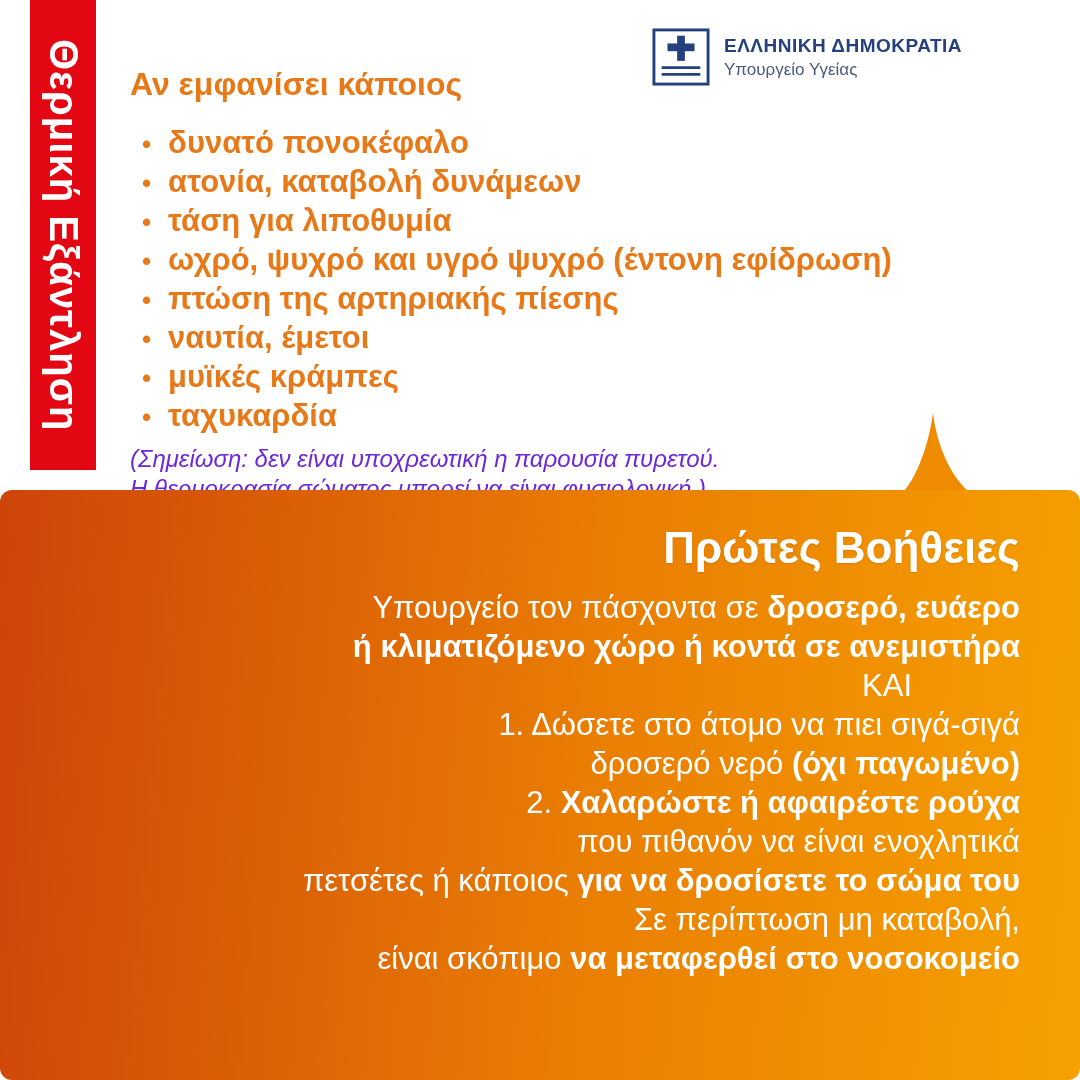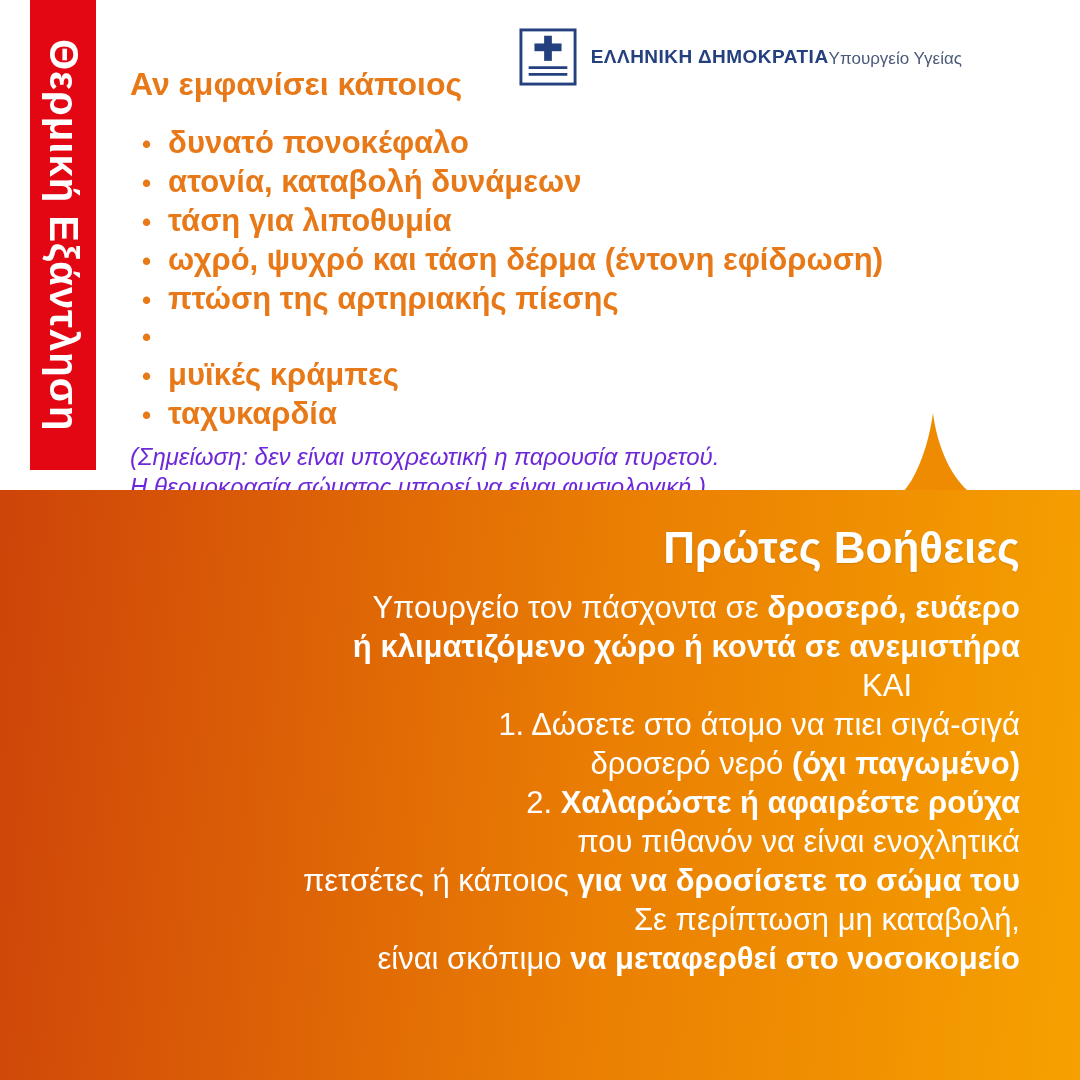--- a/index.html
+++ b/index.html
@@ -32,21 +32,21 @@
     white-space: nowrap;
   }
 
   
   .gov {
     position: absolute;
     top: 28px; right: 118px;
     display: flex; align-items: center; gap: 14px;
   }
   .emblem { width: 58px; height: 58px; display: block; }
-  .gov-text { display: flex; flex-direction: row; justify-content: space-between; }
+  .gov-text { display: flex; flex-direction: column; justify-content: space-between; }
   .gov-name { color: #24407e; font-weight: bold; font-size: 19px; letter-spacing: 0.5px; }
   .gov-dept { color: #4a5a7a; font-size: 17px; margin-top: 3px; }
 
   
   .symptoms { position: absolute; left: 130px; top: 58px; width: 910px; }
   .symptoms h1 {
     color: #e87918;
     font-size: 32px;
     font-weight: bold;
     line-height: 52px;
@@ -72,20 +72,21 @@
 
   
   .tail { position: absolute; left: 902px; top: 413px; width: 68px; height: 78px; }
 
   
   .bottom {
     position: absolute;
     left: 0; top: 490px;
     width: 1080px; height: 590px;
     background: linear-gradient(95deg, #ce4409 0%, #ea7e03 55%, #f6a100 100%);
+    border-radius: 12px;
   }
   .fa-wrap {
     position: absolute;
     right: 60px; top: 32px;
     width: 920px;
     text-align: right;
     color: #ffffff;
   }
   .fa-wrap h2 {
     font-size: 44px;
@@ -139,28 +140,29 @@
         <li>
           <span class="dot">•</span>
           <span>ατονία, καταβολή δυνάμεων</span>
         </li>
         <li>
           <span class="dot">•</span>
           <span>τάση για λιποθυμία</span>
         </li>
         <li>
           <span class="dot">•</span>
-          <span>ωχρό, ψυχρό και τάση δέρμα (έντονη εφίδρωση)</span>
+          <span>ωχρό, ψυχρό και υγρό ψυχρό (έντονη εφίδρωση)</span>
         </li>
         <li>
           <span class="dot">•</span>
           <span>πτώση της αρτηριακής πίεσης</span>
         </li>
         <li>
           <span class="dot">•</span>
+          <span>ναυτία, έμετοι</span>
         </li>
         <li>
           <span class="dot">•</span>
           <span>μυϊκές κράμπες</span>
         </li>
         <li>
           <span class="dot">•</span>
           <span>ταχυκαρδία</span>
         </li>
       </ul>

